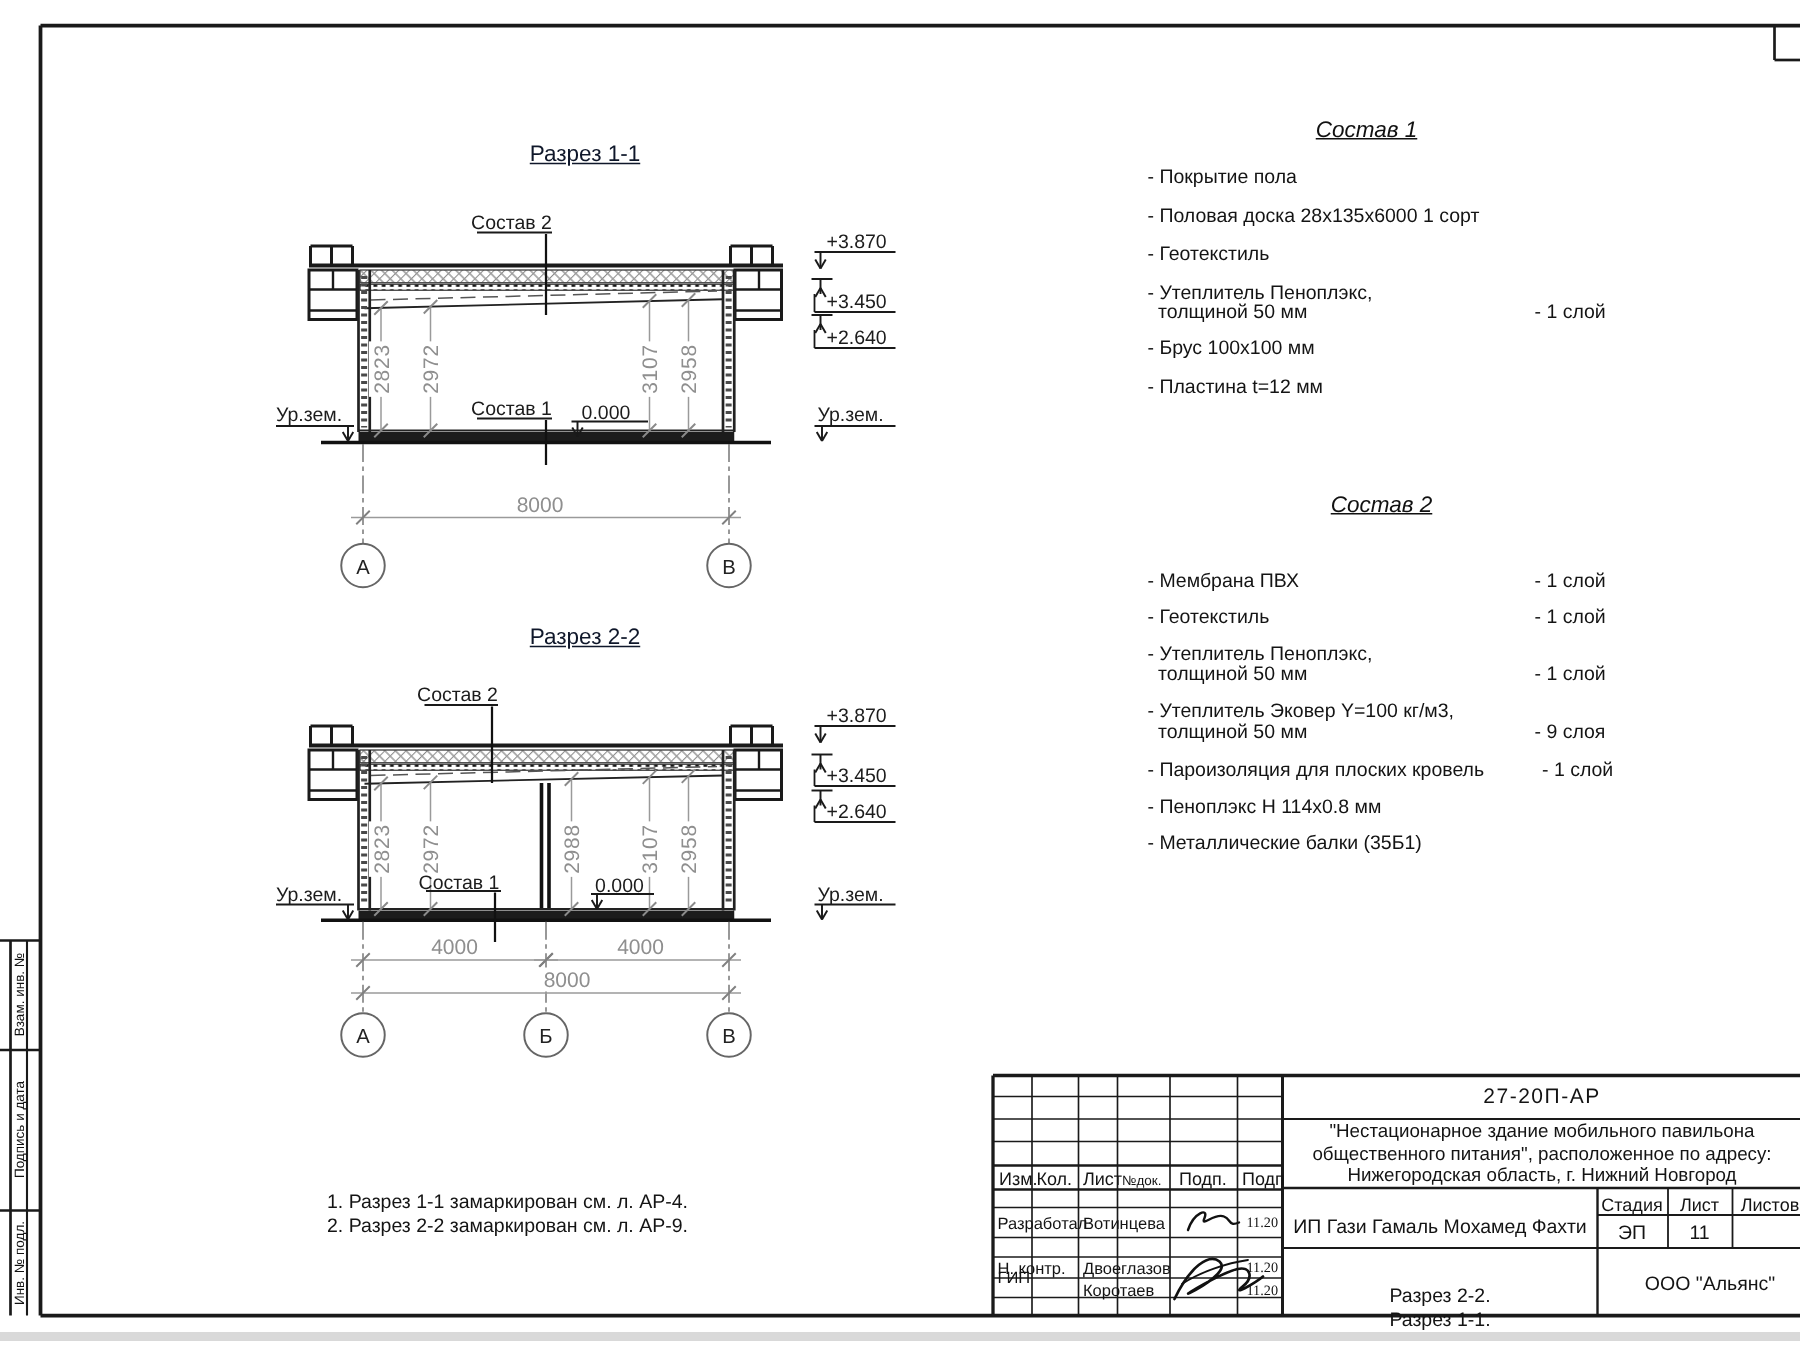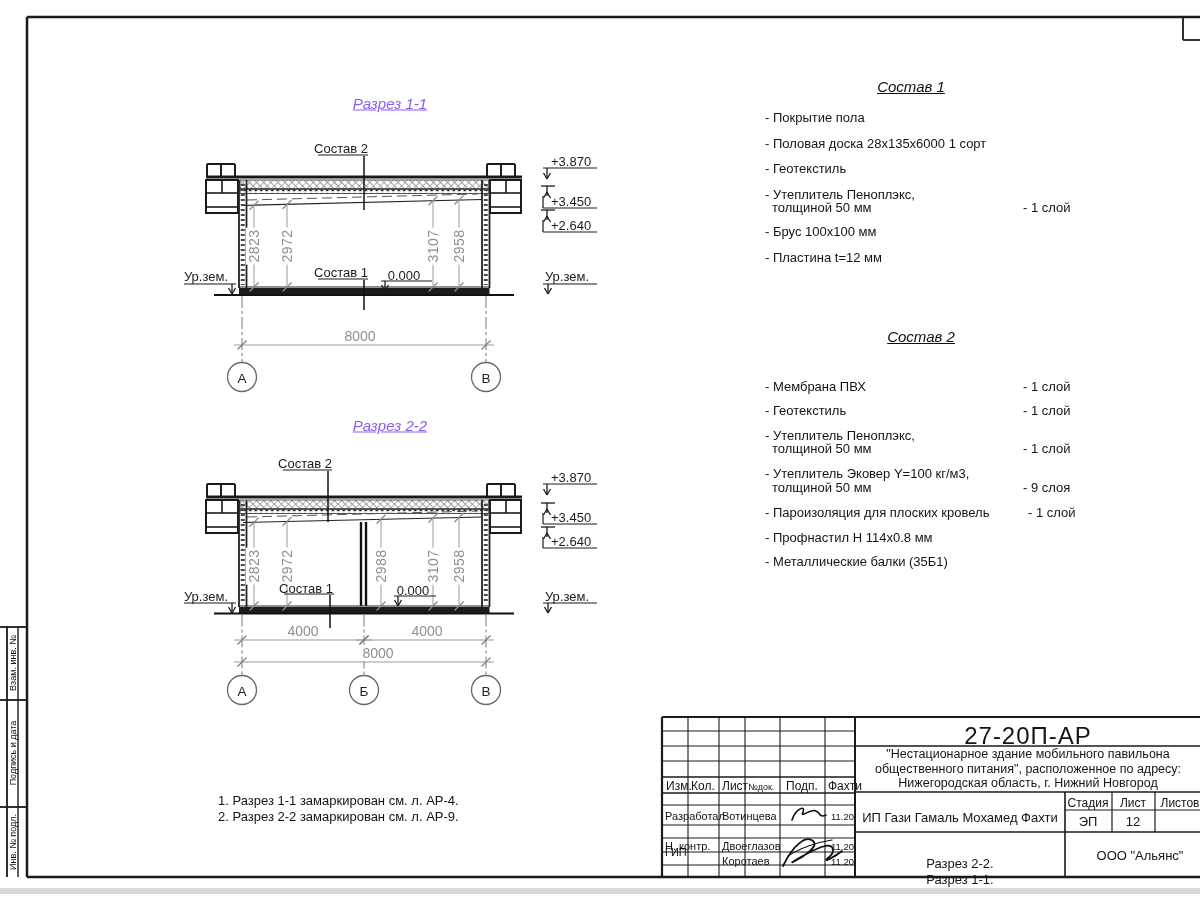--- a/index.html
+++ b/index.html
@@ -3,37 +3,37 @@
 <meta charset="utf-8">
 <style>
   html,body{margin:0;padding:0;background:#fff;}
   #page{position:relative;width:1200px;height:900px;background:#ffffff;overflow:hidden;
         font-family:"Liberation Sans",sans-serif;}
   #linework{position:absolute;left:0;top:0;z-index:1;}
   #labels,#static-text{position:absolute;left:0;top:0;width:1200px;height:900px;z-index:2;}
   .lbl{position:absolute;transform:translate(-50%,-50%);white-space:nowrap;color:#1c1c1c;
        font-family:"Liberation Sans",sans-serif;}
   .lbl.anchor-left{transform:translate(0,-50%);}
-  .sec-title{font-size:15px;font-style:italic;color:#8b5cf6;}
+  .sec-title{font-size:15px;color:#0f172a;}
   .anno{font-size:13px;}
   .elev{font-size:13px;}
   .dim-v{transform:translate(-50%,-50%) rotate(-90deg);color:#8f8f8f;font-size:14px;
          background:#fff;padding:0 2px;letter-spacing:.5px;}
   .dim-h{color:#8f8f8f;font-size:14px;background:#fff;padding:0 3px;}
   .axis-letter{font-size:13.5px;color:#222;}
   .txt{position:absolute;white-space:nowrap;color:#141414;font-family:"Liberation Sans",sans-serif;}
   .ctr{transform:translateX(-50%);}
   .comp-title{font-size:15px;font-style:italic;text-decoration:underline;color:#111;}
   .comp-item{font-size:13px;}
   .note-line{font-size:13px;}
   .tb{font-size:12px;}
   .tb-small{font-size:9px;}
   .tb-role{font-size:11px;}
-  .tb-date{font-size:9.5px;}
-  .tb-doc{font-size:24px;letter-spacing:1px;text-align:right;}
+  .tb-date{font-size:9.5px;font-family:Liberation Serif, serif;}
+  .tb-doc{font-size:14px;letter-spacing:1px;text-align:right;}
   .tb-client{font-size:13px;text-align:center;}
   .strip-lbl{position:absolute;white-space:nowrap;color:#111;font-family:"Liberation Sans",sans-serif;
              transform:translate(-50%,-50%) rotate(-90deg);font-size:9px;}
   .scan-band{position:absolute;left:0;top:888px;width:1200px;height:6px;background:#d9d9d9;z-index:0;}
 </style>
 </head>
 <body>
 <div id="page">
 
 <div class="scan-band"></div>
@@ -324,46 +324,46 @@
   <div class="txt comp-item" style="left:765px;top:403px">- Геотекстиль</div>
   <div class="txt comp-item" style="left:1023px;top:403px">- 1 слой</div>
   <div class="txt comp-item" style="left:765px;top:428px">- Утеплитель Пеноплэкс,</div>
   <div class="txt comp-item" style="left:772px;top:441px">толщиной 50 мм</div>
   <div class="txt comp-item" style="left:1023px;top:441px">- 1 слой</div>
   <div class="txt comp-item" style="left:765px;top:466px">- Утеплитель Эковер Y=100 кг/м3,</div>
   <div class="txt comp-item" style="left:772px;top:480px">толщиной 50 мм</div>
   <div class="txt comp-item" style="left:1023px;top:480px">- 9 слоя</div>
   <div class="txt comp-item" style="left:765px;top:505px">- Пароизоляция для плоских кровель</div>
   <div class="txt comp-item" style="left:1028px;top:505px">- 1 слой</div>
-  <div class="txt comp-item" style="left:765px;top:530px">- Профнастил Н 114х0.8 мм</div>
+  <div class="txt comp-item" style="left:765px;top:530px">- Пеноплэкс Н 114х0.8 мм</div>
   <div class="txt comp-item" style="left:765px;top:554px">- Металлические балки (35Б1)</div>
 
   <div class="txt note-line" style="left:218px;top:793px">1. Разрез 1-1 замаркирован см. л. АР-4.</div>
   <div class="txt note-line" style="left:218px;top:809px">2. Разрез 2-2 замаркирован см. л. АР-9.</div>
 
   <div class="txt ctr tb-doc" style="left:1028px;top:722px">27-20П-АР</div>
   <div class="txt ctr tb" style="left:1028px;top:747px;width:344px;transform:translateX(-50%);white-space:nowrap;text-align:center;font-size:12.5px">"Нестационарное здание мобильного павильона</div>
   <div class="txt ctr tb" style="left:1028px;top:762px;text-align:center;font-size:12.5px">общественного питания", расположенное по адресу:</div>
   <div class="txt ctr tb" style="left:1028px;top:776px;text-align:center;font-size:12.5px">Нижегородская область, г. Нижний Новгород</div>
   <div class="txt ctr tb-client" style="left:960px;top:810px">ИП Гази Гамаль Мохамед Фахти</div>
   <div class="txt ctr tb" style="left:1088px;top:796px">Стадия</div>
   <div class="txt ctr tb" style="left:1133px;top:796px">Лист</div>
   <div class="txt ctr tb" style="left:1180px;top:796px">Листов</div>
   <div class="txt ctr tb" style="left:1088px;top:814px;font-size:13px">ЭП</div>
-  <div class="txt ctr tb" style="left:1133px;top:814px;font-size:13px">12</div>
+  <div class="txt ctr tb" style="left:1133px;top:814px;font-size:13px">11</div>
   <div class="txt ctr tb" style="left:960px;top:872px;font-size:13px">Разрез 1-1.</div>
   <div class="txt ctr tb" style="left:960px;top:856px;font-size:13px">Разрез 2-2.</div>
   <div class="txt ctr tb" style="left:1140px;top:848px;font-size:13px">ООО "Альянс"</div>
 
   <div class="txt tb-role" style="left:666px;top:779px;font-size:12px">Изм.</div>
   <div class="txt tb-role" style="left:691px;top:779px;font-size:12px">Кол.</div>
   <div class="txt tb-role" style="left:722px;top:779px;font-size:12px">Лист</div>
   <div class="txt tb-small" style="left:748px;top:782px">№док.</div>
   <div class="txt tb-role" style="left:786px;top:779px;font-size:12px">Подп.</div>
-  <div class="txt tb-role" style="left:828px;top:779px;font-size:12px">Фахти</div>
+  <div class="txt tb-role" style="left:828px;top:779px;font-size:12px">Подп</div>
 
   <div class="txt tb-role" style="left:665px;top:810px">Разработал</div>
   <div class="txt tb-role" style="left:722px;top:810px">Вотинцева</div>
   <div class="txt tb-date" style="left:831px;top:811px">11.20</div>
   <div class="txt tb-role" style="left:665px;top:840px">Н. контр.</div>
   <div class="txt tb-role" style="left:722px;top:840px">Двоеглазов</div>
   <div class="txt tb-date" style="left:831px;top:841px">11.20</div>
   <div class="txt tb-role" style="left:665px;top:846px">ГИП</div>
   <div class="txt tb-role" style="left:722px;top:855px">Коротаев</div>
   <div class="txt tb-date" style="left:831px;top:856px">11.20</div>

